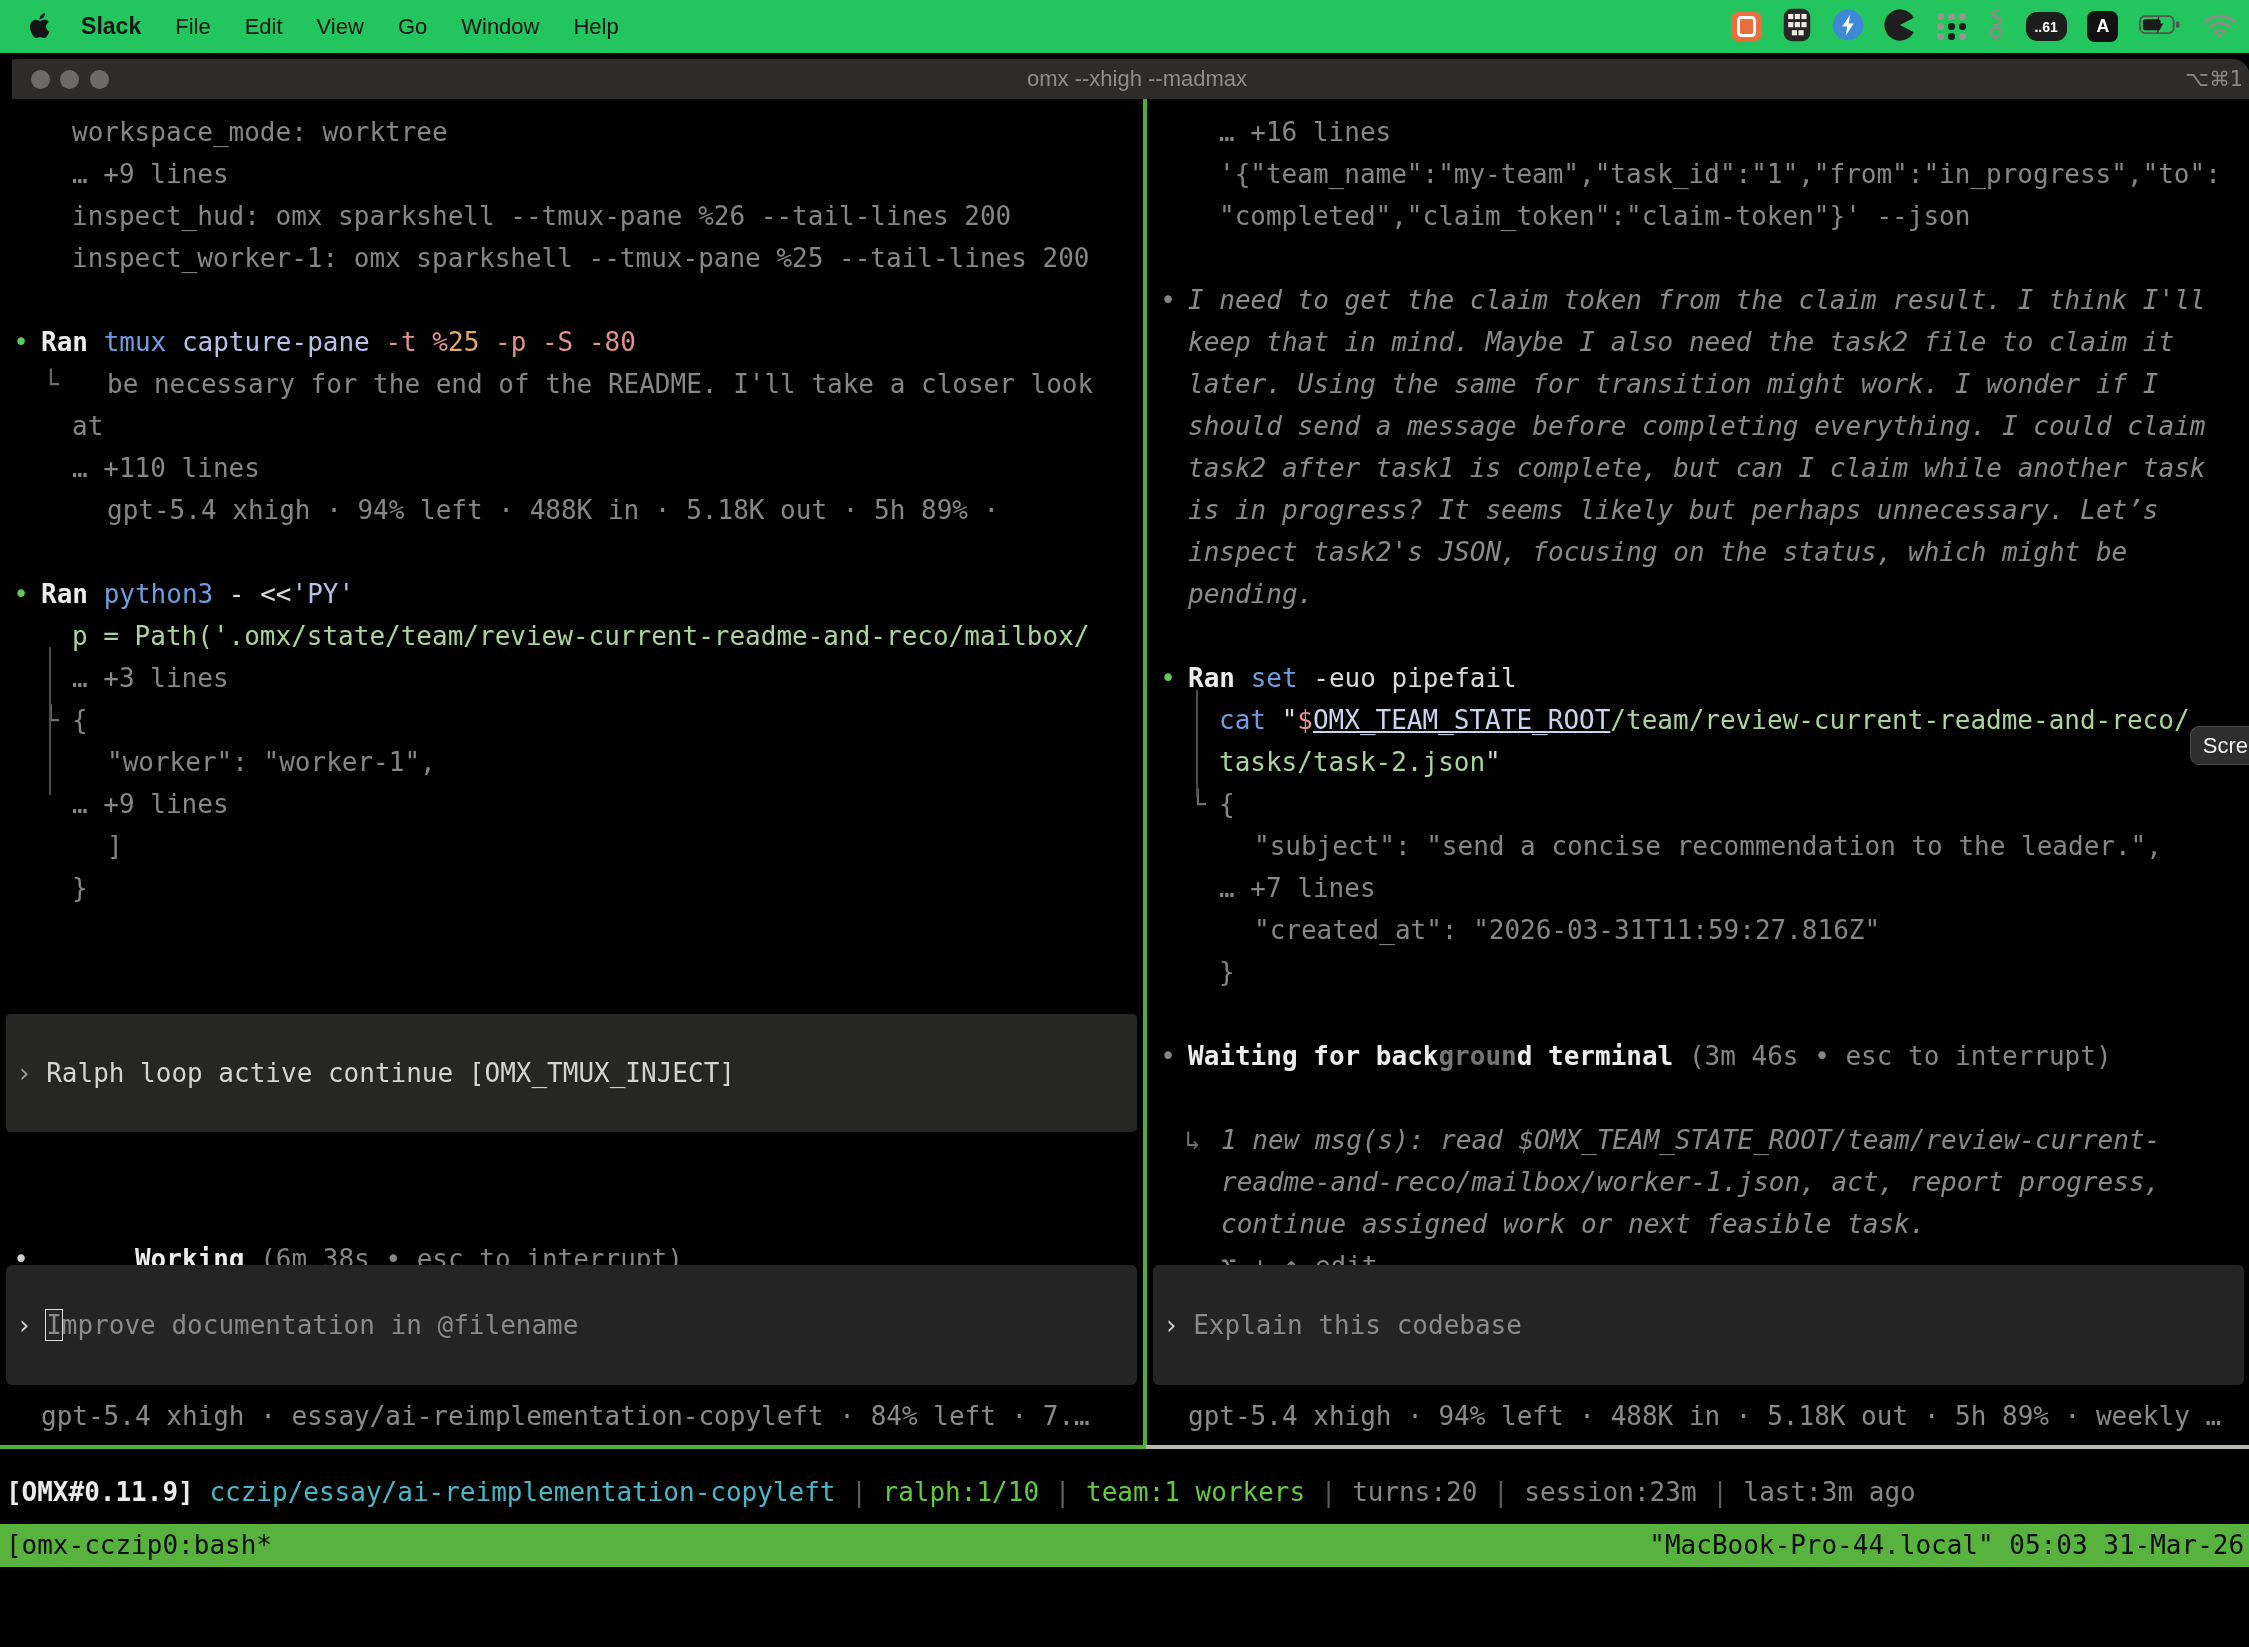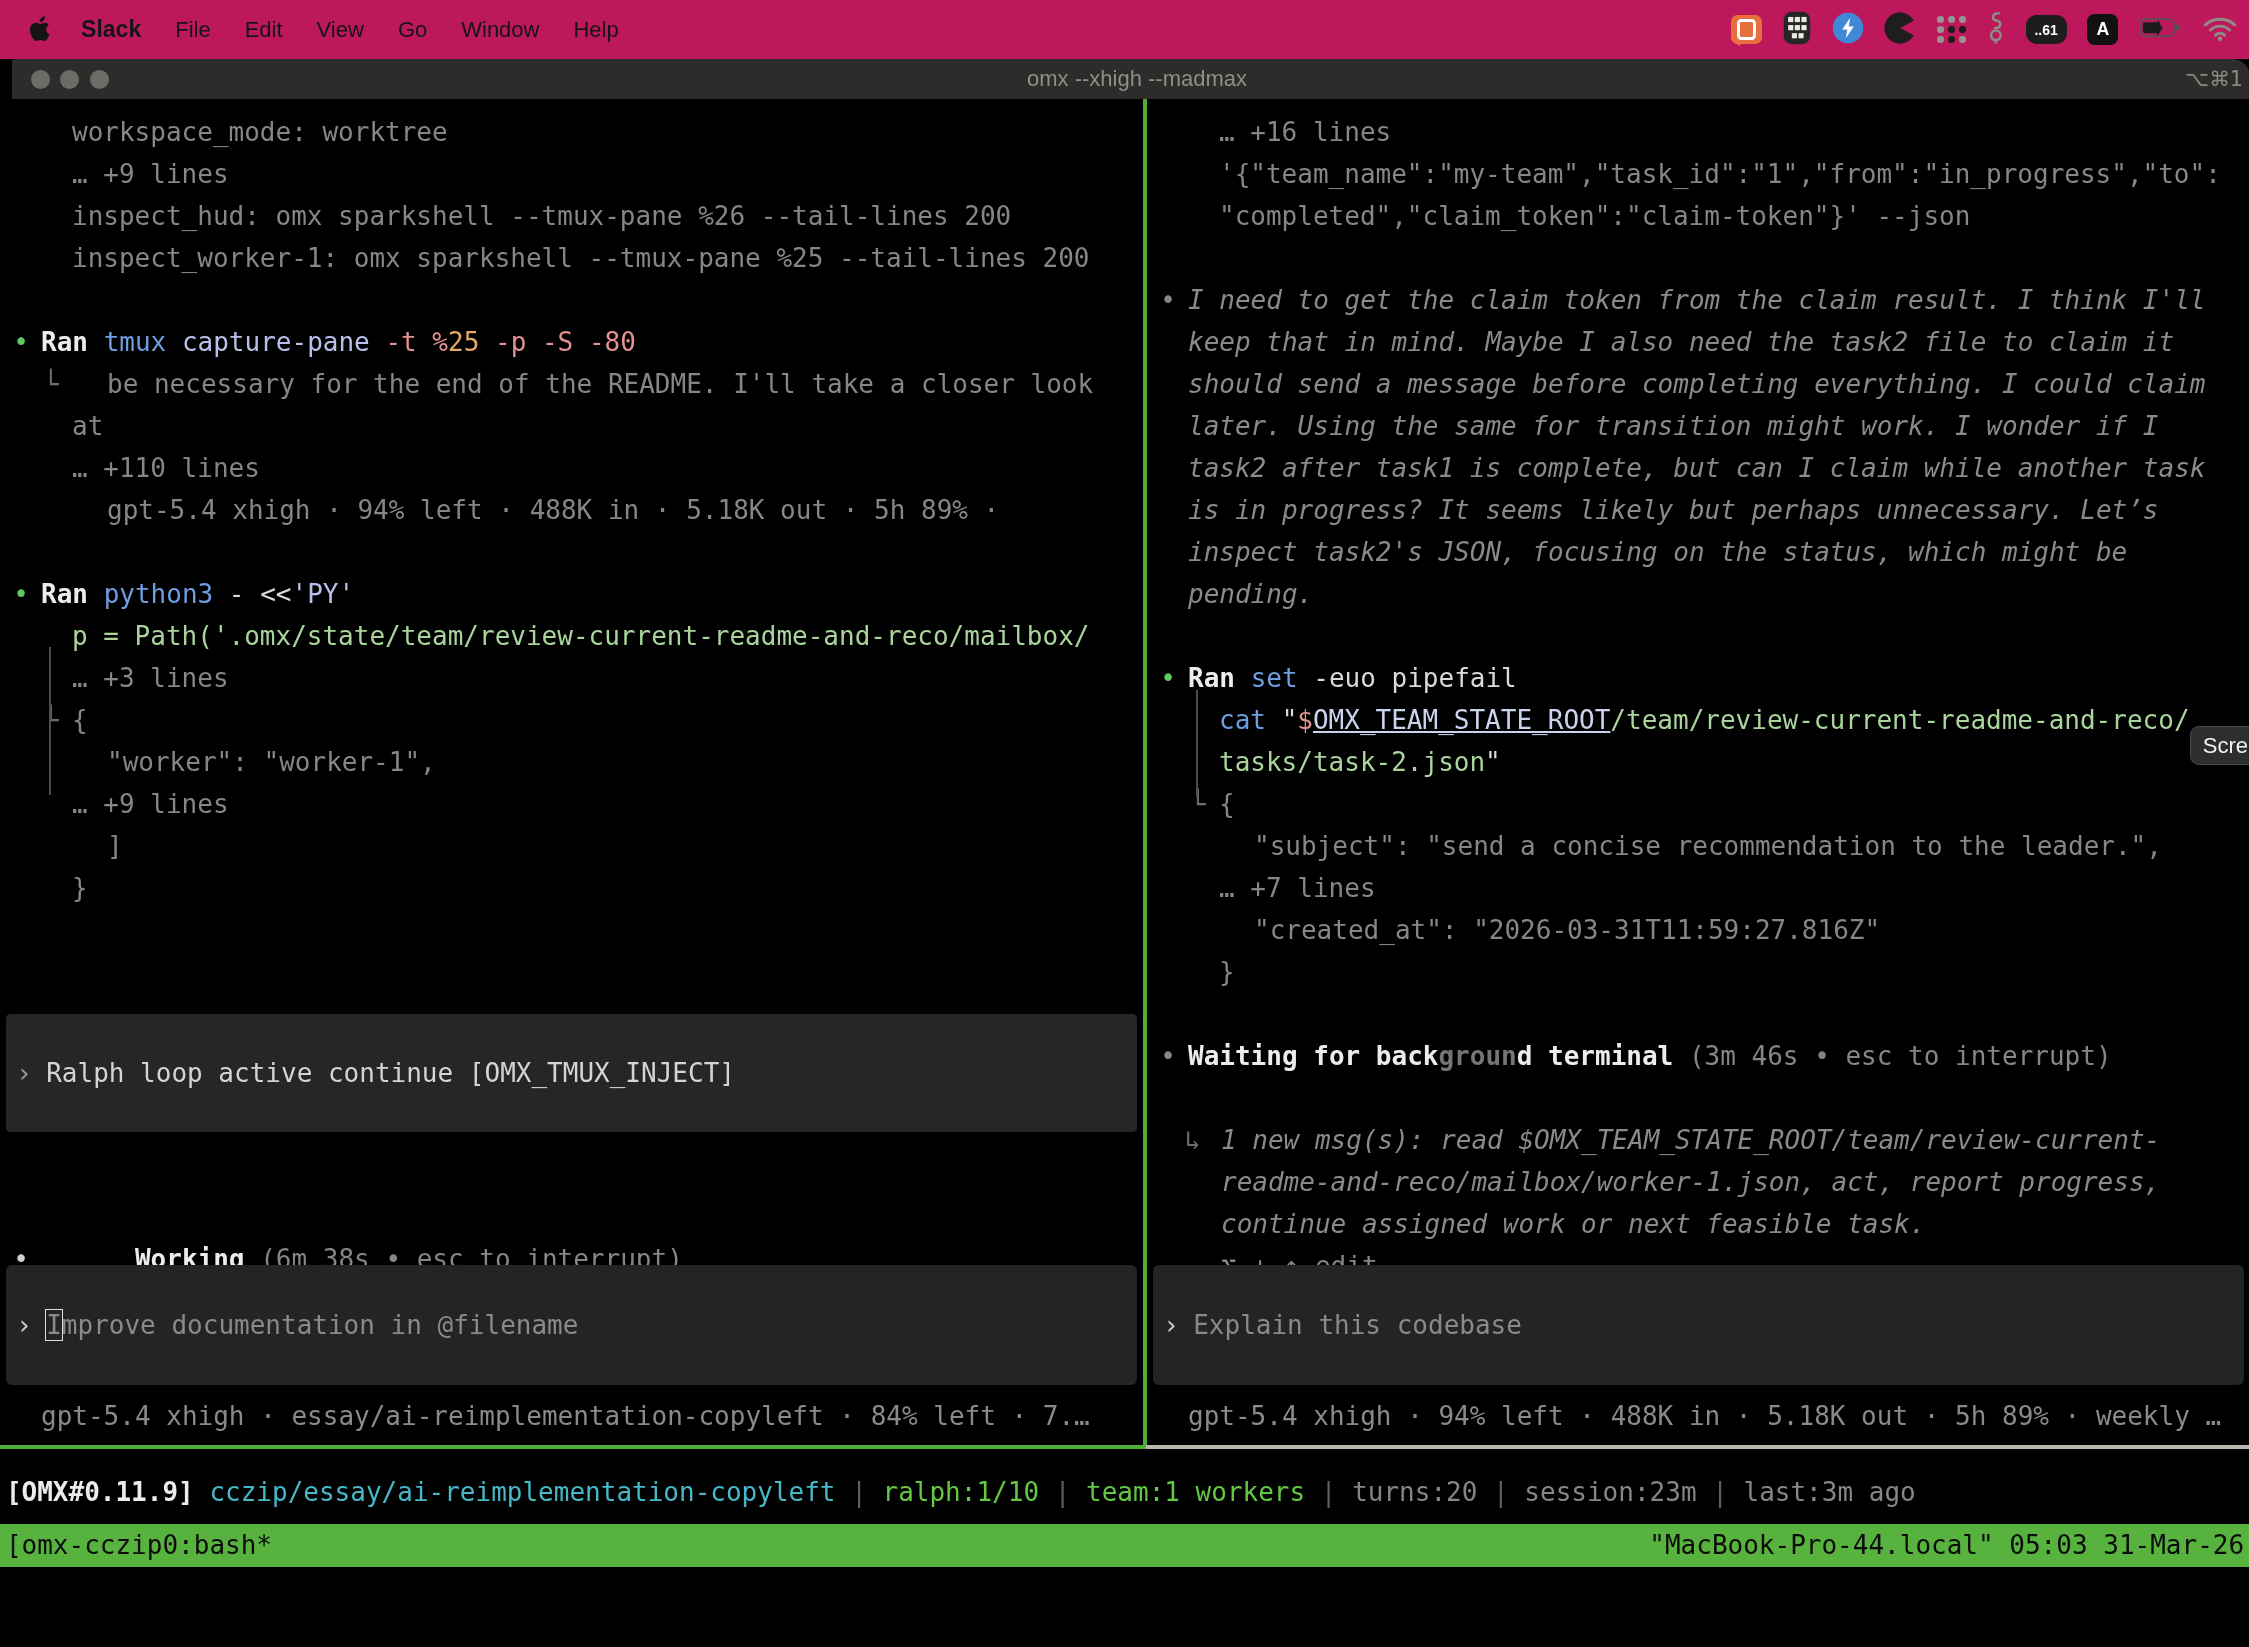--- a/index.html
+++ b/index.html
@@ -1,20 +1,20 @@
 <!DOCTYPE html>
 <html style="font-size:11.8px"><head>
 <meta charset="utf-8">
 <style>
   html,body{margin:0;padding:0;background:#000;}
   body{width:2250px;height:1648px;position:relative;overflow:hidden;
        font-family:"DejaVu Sans Mono",monospace;}
 
   
-  .menubar{position:absolute;top:0;left:0;width:2250px;height:59px;background:#be185d;
+  .menubar{position:absolute;top:0;left:0;width:2250px;height:53px;background:#22c55e;
            display:flex;align-items:center;color:#141414;font-family:"Liberation Sans",sans-serif;}
   .apple{margin-left:26.6px;display:flex;align-items:center;}
   .appname{font-weight:bold;font-size:23px;margin-left:29.5px;}
   #menus{display:flex;margin-left:34px;gap:34px;font-size:22px;}
   .menuitem{cursor:default;}
   .statusicons{margin-left:auto;margin-right:13.3px;display:flex;align-items:center;gap:20.7px;}
   .chaticon{width:31px;height:29.5px;background:#e76f3e;border-radius:6.6px;position:relative;
             display:flex;align-items:center;justify-content:center;}
   .chaticon .inner{width:13.3px;height:14.8px;border:3.7px solid #fff;border-radius:4.4px;}
   .chaticon::after{content:"";position:absolute;left:3px;bottom:-6.6px;
@@ -233,22 +233,22 @@
   </div>
 
   <div class="pane" id="pane-right">
     <div class="lines" id="right-lines">
         <div class="ln base"><span class="c-g">… +16 lines</span></div>
         <div class="ln base"><span class="c-g">'{"team_name":"my-team","task_id":"1","from":"in_progress","to":</span></div>
         <div class="ln base"><span class="c-g">"completed","claim_token":"claim-token"}' --json</span></div>
         <div class="ln blank"></div>
         <div class="ln bullet"><span class="bul c-g">•</span><span class="c-it">I need to get the claim token from the claim result. I think I'll</span></div>
         <div class="ln cont"><span class="c-it">keep that in mind. Maybe I also need the task2 file to claim it</span></div>
+        <div class="ln cont"><span class="c-it">later. Using the same for transition might work. I wonder if I</span></div>
         <div class="ln cont"><span class="c-it">should send a message before completing everything. I could claim</span></div>
-        <div class="ln cont"><span class="c-it">later. Using the same for transition might work. I wonder if I</span></div>
         <div class="ln cont"><span class="c-it">task2 after task1 is complete, but can I claim while another task</span></div>
         <div class="ln cont"><span class="c-it">is in progress? It seems likely but perhaps unnecessary. Let’s</span></div>
         <div class="ln cont"><span class="c-it">inspect task2's JSON, focusing on the status, which might be</span></div>
         <div class="ln cont"><span class="c-it">pending.</span></div>
         <div class="ln blank"></div>
         <div class="ln bullet"><span class="bul c-gb">•</span><span class="c-wb">Ran </span><span class="c-bl">set</span><span class="c-w"> -euo pipefail</span></div>
         <div class="ln base"><span class="c-bl">cat </span><span class="c-w">"</span><span class="c-sa">$</span><span class="c-pw">OMX_TEAM_STATE_ROOT</span><span class="c-gr">/team/review-current-readme-and-reco/</span></div>
         <div class="ln base"><span class="c-gr">tasks/task-2.json</span><span class="c-w">"</span></div>
         <div class="ln gutter2"><span class="gut">└</span><span class="c-g">{</span></div>
         <div class="ln deep"><span class="c-g">"subject": "send a concise recommendation to the leader.",</span></div>

